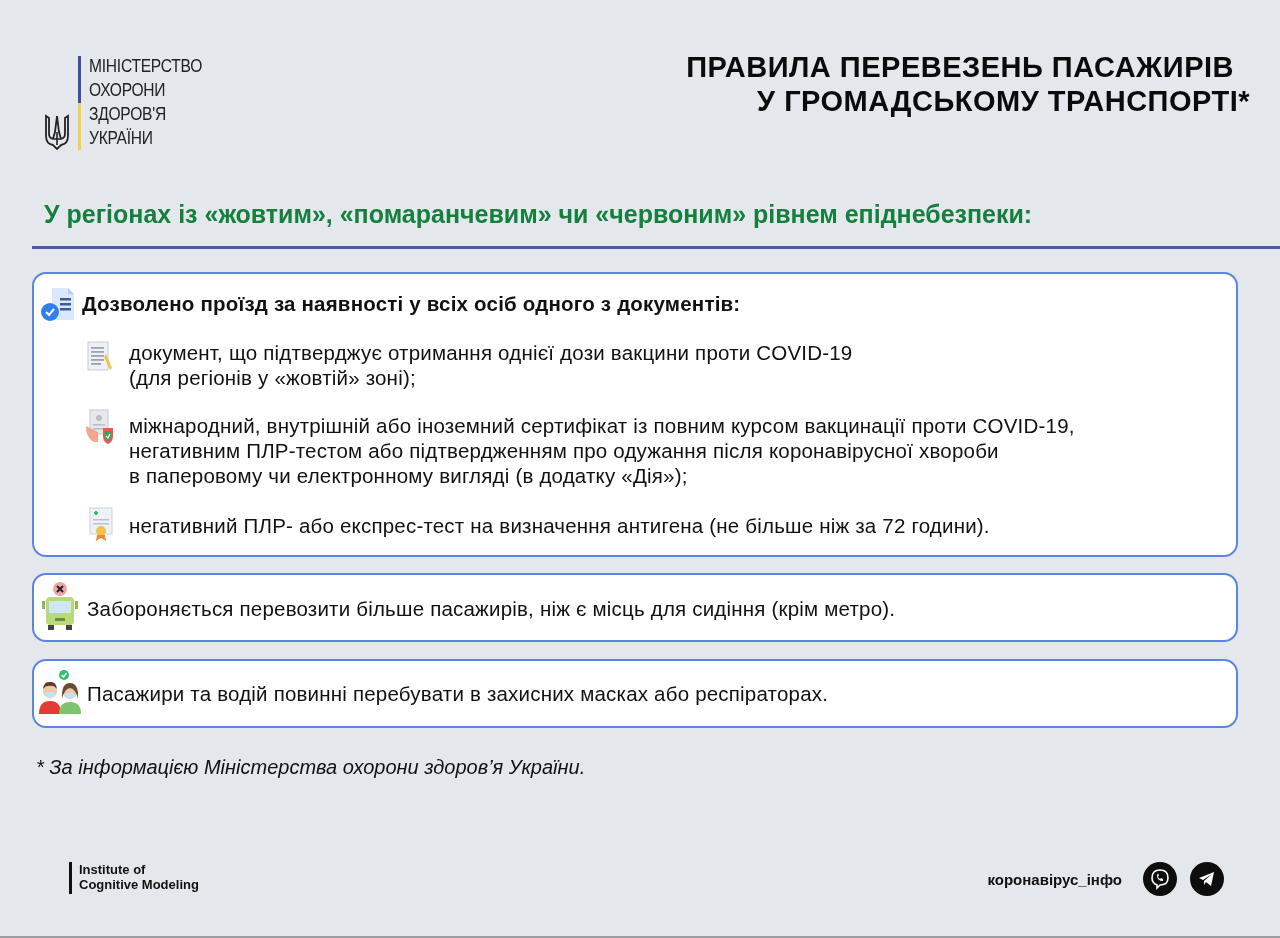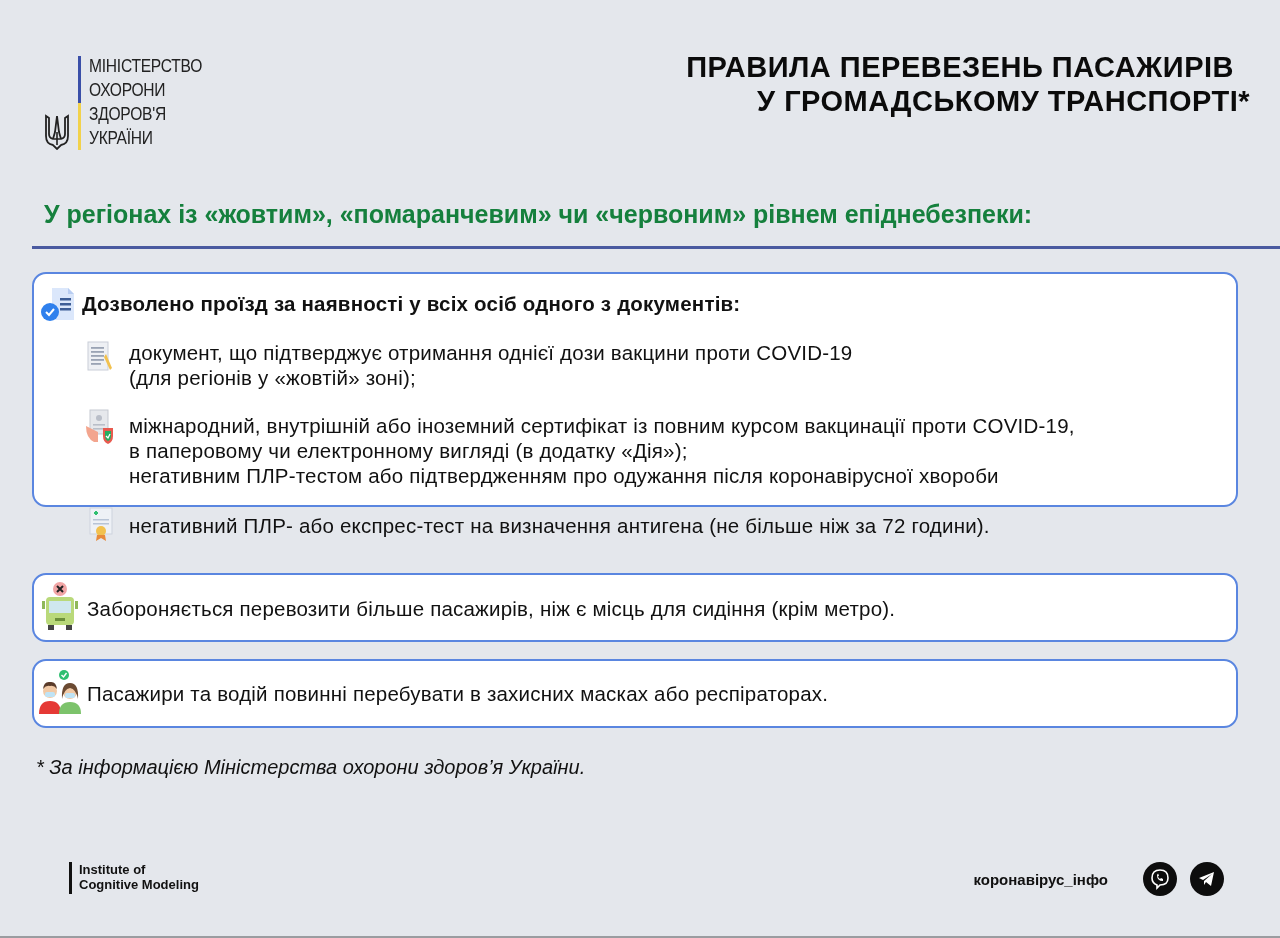--- a/index.html
+++ b/index.html
@@ -6,33 +6,33 @@
   body{width:1280px;height:938px;background:#e4e7ec;position:relative;overflow:hidden;
        font-family:"DejaVu Sans","Liberation Sans",sans-serif;color:#111;}
   .logo{position:absolute;left:44px;top:54px;display:flex;align-items:flex-end;}
   .trident{width:26px;height:36px;margin-top:2px;}
   .logo-bar{width:3px;height:94px;margin:0 8px 0 8px;background:linear-gradient(#3a4fa8 0 50%,#f2d24b 50% 100%);}
   .logo-text{font-family:"Liberation Sans",sans-serif;font-size:19px;line-height:24px;letter-spacing:-0.3px;color:#222;transform:scaleX(0.82);transform-origin:left top;text-transform:uppercase;}
   .title{position:absolute;right:30px;top:50px;text-align:right;font-family:"Liberation Sans",sans-serif;font-weight:700;font-size:29px;line-height:34px;letter-spacing:0.5px;color:#0b0b0b;}
   .subhead{position:absolute;left:44px;top:200px;font-family:"Liberation Sans",sans-serif;font-weight:700;font-size:25px;color:#15803d;}
   .rule{position:absolute;left:32px;right:0;top:246px;height:3px;background:#4a5aa0;}
   .card{position:absolute;left:32px;width:1206px;background:#fff;border:2px solid #5a86e0;border-radius:14px;box-sizing:border-box;}
-  .card1{top:272px;height:235px;}
+  .card1{top:272px;height:285px;}
   .card2{top:573px;height:69px;}
   .card3{top:659px;height:69px;}
   .row{position:absolute;display:flex;align-items:flex-start;}
   .txt{font-family:"Liberation Sans",sans-serif;font-size:20.5px;line-height:25px;color:#111;font-weight:500;letter-spacing:0.2px;}
   .txt.b{font-weight:700;}
   .ico{position:absolute;}
   .footnote{position:absolute;left:36px;top:756px;font-family:"Liberation Sans",sans-serif;font-style:italic;font-size:20px;color:#111;}
   .icm{position:absolute;left:36px;top:862px;display:flex;padding-left:33px;}
   .icm-bar{width:3px;height:32px;background:#111;margin-right:7px;}
   .icm-text{font-family:"Liberation Sans",sans-serif;font-weight:700;font-size:13px;line-height:15px;color:#111;}
   .social{position:absolute;right:56px;top:862px;display:flex;align-items:center;}
-  .social-label{font-family:"Liberation Sans",sans-serif;font-weight:700;font-size:15px;margin-right:22px;color:#111;}
+  .social-label{font-family:"Liberation Sans",sans-serif;font-weight:700;font-size:15px;margin-right:8px;color:#111;}
   .circ{width:34px;height:34px;border-radius:50%;background:#0d0d0d;margin-left:13px;display:flex;align-items:center;justify-content:center;}
   .bottom-line{position:absolute;left:0;right:0;bottom:0;height:2px;background:#9a9ca0;}
 </style>
 </head>
 <body>
 
 <div class="logo">
   <svg class="trident" viewBox="0 0 26 36">
     <path d="M2 2 L2 22 Q2 30 9 31 L13 35 L17 31 Q24 30 24 22 L24 2 L21 4 L21 20 Q21 24 17 25 L15 18 L13 2 L11 18 L9 25 Q5 24 5 20 L5 4 Z" fill="none" stroke="#222" stroke-width="1.8"></path>
     <path d="M10 25 L16 25 M13 18 L13 31" stroke="#222" stroke-width="1.6"></path>
@@ -90,22 +90,22 @@
     <rect x="9" y="16" width="12" height="1.6" fill="#b9bec8"></rect>
     <rect x="9" y="20" width="12" height="1.6" fill="#b9bec8"></rect>
     <path d="M2 18 Q2 30 10 34 L14 34 L14 24 Z" fill="#f3a58e"></path>
     <path d="M19 20 L29 20 L29 28 Q29 34 24 36 Q19 34 19 28 Z" fill="#e85a4f"></path>
     <path d="M21 23 L27 23 L27 28 Q27 32 24 33 Q21 32 21 28 Z" fill="#27ae60"></path>
     <path d="M22 28 L24 30 L26 26" stroke="#fff" stroke-width="1.3" fill="none"></path>
   </svg>
   <div class="row" style="left:95px;top:139px;align-items:flex-end;">
     <div class="txt">
       <div>міжнародний, внутрішній або іноземний сертифікат із повним курсом вакцинації проти COVID-19,</div>
+      <div>негативним ПЛР-тестом або підтвердженням про одужання після коронавірусної хвороби</div>
       <div>в паперовому чи електронному вигляді (в додатку «Дія»);</div>
-      <div>негативним ПЛР-тестом або підтвердженням про одужання після коронавірусної хвороби</div>
     </div>
   </div>
 
   <svg class="ico" style="left:54px;top:232px;" width="28" height="36" viewBox="0 0 28 36">
     <rect x="2" y="2" width="22" height="26" fill="#eef1f6" stroke="#cdd3dd"></rect>
     <path d="M6 7 h4 M8 5 v4" stroke="#2fbf71" stroke-width="2"></path>
     <rect x="5" y="13" width="16" height="1.5" fill="#b8c4d6"></rect>
     <rect x="5" y="17" width="16" height="1.5" fill="#b8c4d6"></rect>
     <circle cx="13" cy="25" r="5" fill="#f2c14e"></circle>
     <path d="M9 29 L8 35 L13 32 L18 35 L17 29" fill="#e88a3a"></path>

